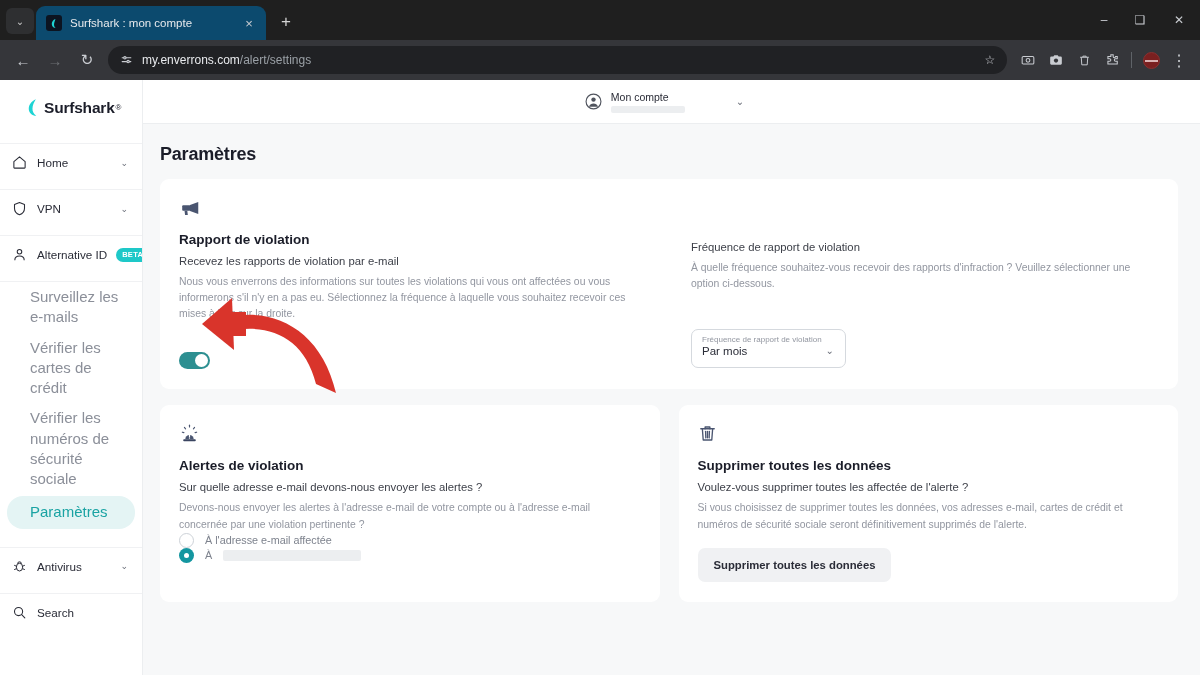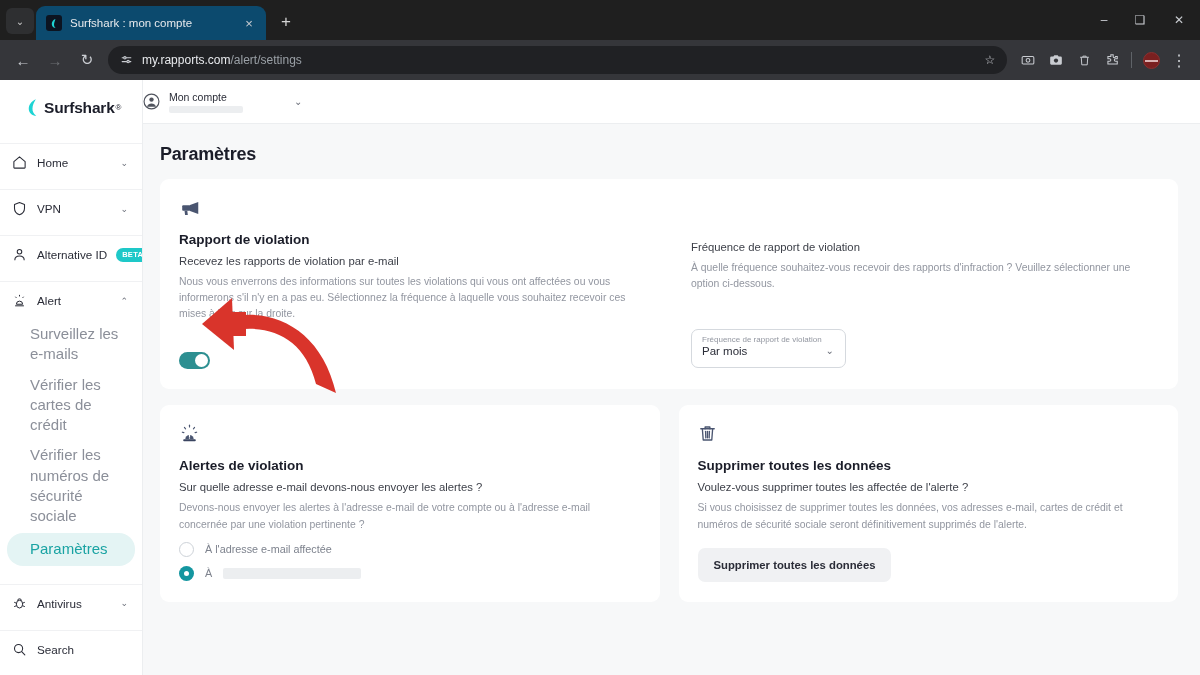--- a/index.html
+++ b/index.html
@@ -109,21 +109,21 @@
   }
   .subitem.active {
     background: #e4f4f4; color: #1aa3a3; border-radius: 16px; margin: 2px 7px;
     padding: 6px 10px 6px 23px;
   }
 
   
   .main { flex: 1; display: flex; flex-direction: column; background: #f7f8f9; min-width: 0; }
   .topbar {
     height: 44px; flex: 0 0 44px; background: #ffffff; border-bottom: 1px solid #eceef0;
-    display: flex; align-items: center; justify-content: flex-start; padding-right: 14px;
+    display: flex; align-items: center; justify-content: center; padding-right: 14px;
   }
   .account { display: flex; align-items: center; gap: 9px; }
   .acct-avatar { width: 17px; height: 17px; color: #50545e; display: flex; }
   .acct-text { display: flex; flex-direction: column; gap: 3px; }
   .acct-name { font-size: 10.5px; color: #2a2c37; }
   .acct-redact { width: 74px; height: 7px; background: #eceef0; border-radius: 2px; }
   .acct-caret { color: #6b6f7a; font-size: 10px; margin-left: 42px; }
 
   .content { flex: 1; padding: 20px 22px 0 17px; overflow: hidden; }
   .page-title { font-size: 18px; font-weight: bold; color: #1b1d29; margin-bottom: 14px; letter-spacing: -0.2px; }
@@ -153,21 +153,21 @@
     margin-top: 37px; width: 155px; height: 39px; border: 1px solid #d5d9de;
     border-radius: 7px; padding: 5px 10px; position: relative; background: #fff;
   }
   .select-label { font-size: 8px; color: #9296a0; margin-bottom: 1px; }
   .select-value { font-size: 11.5px; color: #2a2c37; }
   .select-caret { position: absolute; right: 11px; top: 15px; color: #6b6f7a; font-size: 10px; }
 
   .cards-row { display: flex; gap: 19px; margin-top: 16px; }
   .cards-row .card { flex: 1 1 0; min-width: 0; }
 
-  .radio-row { display: flex; align-items: center; gap: 11px; margin-top: 9px; }
+  .radio-row { display: flex; align-items: center; gap: 11px; margin-top: 0; }
   .radio {
     width: 15px; height: 15px; border-radius: 50%; border: 1.5px solid #cdd2d8;
     flex: 0 0 15px; background: #fff;
   }
   .radio.sel { border-color: #1496a0; background: #1496a0; position: relative; border-width: 0; }
   .radio.sel::after {
     content: ""; position: absolute; left: 5px; top: 5px; width: 5px; height: 5px;
     border-radius: 50%; background: #ffffff;
   }
   .radio-label { font-size: 10.8px; color: #7d828d; }
@@ -215,21 +215,21 @@
     <div class="nav-btn">↻</div>
     <div class="omnibox">
       <span class="omni-icon">
         <svg width="13" height="13" viewBox="0 0 24 24" fill="none" stroke="#c9ccd1" stroke-width="2" stroke-linecap="round">
           <line x1="4" y1="7" x2="20" y2="7"></line>
             <line x1="4" y1="14" x2="20" y2="14"></line>
           <circle cx="9" cy="7" r="2.2" fill="#35363a"></circle>
             <circle cx="15" cy="14" r="2.2" fill="#35363a"></circle>
         </svg>
       </span>
-      <span class="omni-url"><b>my.rapports.com</b><span>/alert/settings</span></span>
+      <span class="omni-url"><b>my.enverrons.com</b><span>/alert/settings</span></span>
       <span class="omni-star">☆</span>
     </div>
     <div class="tb-icon">
       <svg width="14" height="14" viewBox="0 0 24 24" fill="none" stroke="#c9ccd1" stroke-width="1.8">
         <rect x="2" y="6" width="20" height="13" rx="2"></rect>
           <circle cx="12" cy="12.5" r="3.2"></circle>
       </svg>
     </div>
     <div class="tb-icon">
       <svg width="14" height="14" viewBox="0 0 24 24" fill="#c9ccd1">
@@ -298,33 +298,20 @@
               <circle cx="12" cy="7.5" r="3.6"></circle>
                 <path d="M4.5 21c0-4.1 3.4-6.6 7.5-6.6s7.5 2.5 7.5 6.6"></path>
             </svg>
           </span>
           <span class="nav-label">Alternative ID</span>
           <span class="badge-beta">BETA</span>
         </div>
       </div>
 
       <div class="nav-group">
-        <div class="nav-item">
-          <span class="nav-ico">
-            <svg width="15" height="15" viewBox="0 0 24 24" fill="none" stroke="#2a2c37" stroke-width="1.6">
-              <path d="M7 18a5 5 0 0 1 10 0z"></path>
-                <line x1="5" y1="20.5" x2="19" y2="20.5"></line>
-              <line x1="12" y1="3" x2="12" y2="5.5"></line>
-                <line x1="5.5" y1="6" x2="7" y2="7.8"></line>
-              <line x1="18.5" y1="6" x2="17" y2="7.8"></line>
-            </svg>
-          </span>
-          <span class="nav-label">Alert</span>
-          <span class="nav-caret">⌃</span>
-        </div>
         <div class="subnav">
           <div class="subitem">Surveillez les e-mails</div>
           <div class="subitem">Vérifier les cartes de crédit</div>
           <div class="subitem">Vérifier les numéros de sécurité sociale</div>
           <div class="subitem active">Paramètres</div>
         </div>
       </div>
 
       <div class="nav-group">
         <div class="nav-item">

